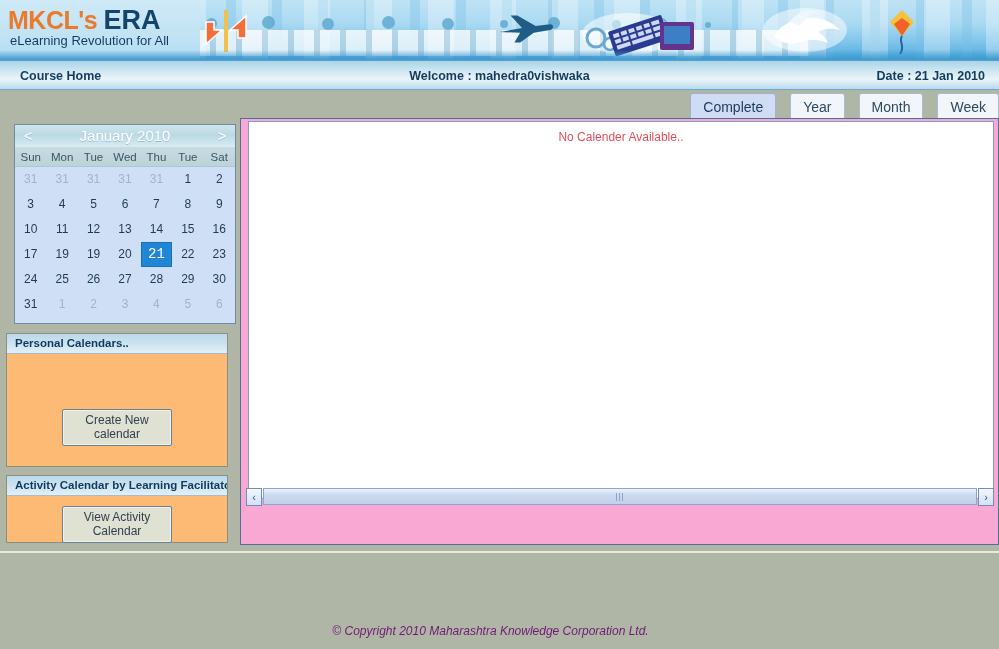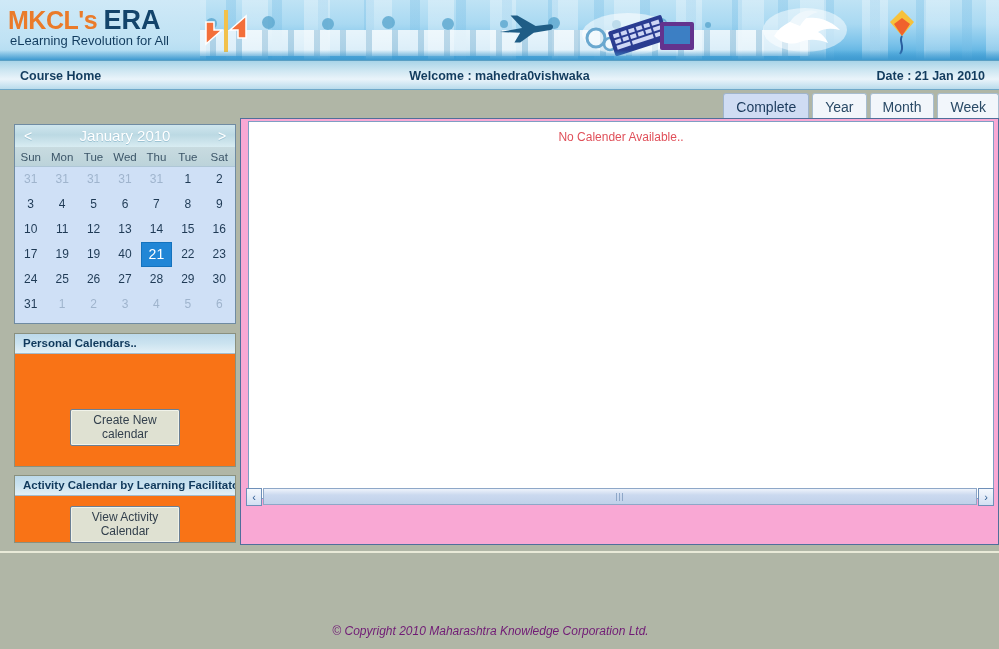--- a/index.html
+++ b/index.html
@@ -73,21 +73,21 @@
     border-bottom: 1px solid #6fa8c8;
     color: #123c5e; font-size: 12.5px; font-weight: bold;
   }
   .nav-left  { position: absolute; left: 20px;  top: 8px; }
   .nav-mid   { position: absolute; left: 0; right: 0; top: 8px; text-align: center; }
   .nav-right { position: absolute; right: 14px; top: 8px; }
 
   
   .tabstrip {
     position: absolute; right: 0; top: 92px; height: 29px;
-    display: flex; align-items: flex-end; gap: 3px;
+    display: flex; align-items: flex-end; gap: 14px;
   }
   .tab {
     font-size: 14px; color: #2a4a66; padding: 5px 12px 6px 12px;
     background: #f2f6fb;
     border: 1px solid #a8bdd0; border-bottom: none;
     border-radius: 3px 3px 0 0;
     line-height: 16px; cursor: pointer;
   }
   .tab.active { background: #cfdcf3; color: #1b3a5c; border-color: #9fb4cc; }
 
@@ -121,25 +121,26 @@
   .cal-body { background: #cfe0f6; }
   .cal-row { display: flex; height: 25px; }
   .cal-cell {
     flex: 1 1 0; text-align: center; font-size: 12px; line-height: 25px;
     color: #1f3a55; cursor: pointer;
   }
   .cal-cell.other { color: #9fb4cd; }
   .cal-cell.today {
     background: #2186d6; color: #ffffff; font-size: 14px;
     box-shadow: inset 0 0 0 1px #1472bd;
+    font-family: Liberation Mono, monospace;
   }
 
   .panel {
-    position: absolute; left: 14px; width: 222px;
-    border: 1px solid #8a907e; background: #f97316;
+    position: absolute; left: 6px; width: 222px;
+    border: 1px solid #8a907e; background: #fdba74;
   }
   .panel-head {
     height: 20px;
     background: linear-gradient(to bottom, #bcd9ea 0%, #cbe3f0 50%, #e2f0f7 100%);
     border-bottom: 1px solid #a4bccd;
     color: #10395c; font-size: 11.5px; font-weight: bold;
     padding: 3px 0 0 8px; white-space: nowrap; overflow: hidden;
   }
   .panel-body { position: relative; }
   .btn {
@@ -336,21 +337,21 @@
           <div class="cal-cell">12</div>
           <div class="cal-cell">13</div>
           <div class="cal-cell">14</div>
           <div class="cal-cell">15</div>
           <div class="cal-cell">16</div>
         </div>
         <div class="cal-row">
           <div class="cal-cell">17</div>
           <div class="cal-cell">19</div>
           <div class="cal-cell">19</div>
-          <div class="cal-cell">40</div>
+          <div class="cal-cell">20</div>
           <div class="cal-cell today">21</div>
           <div class="cal-cell">22</div>
           <div class="cal-cell">23</div>
         </div>
         <div class="cal-row">
           <div class="cal-cell">24</div>
           <div class="cal-cell">25</div>
           <div class="cal-cell">26</div>
           <div class="cal-cell">27</div>
           <div class="cal-cell">28</div>

